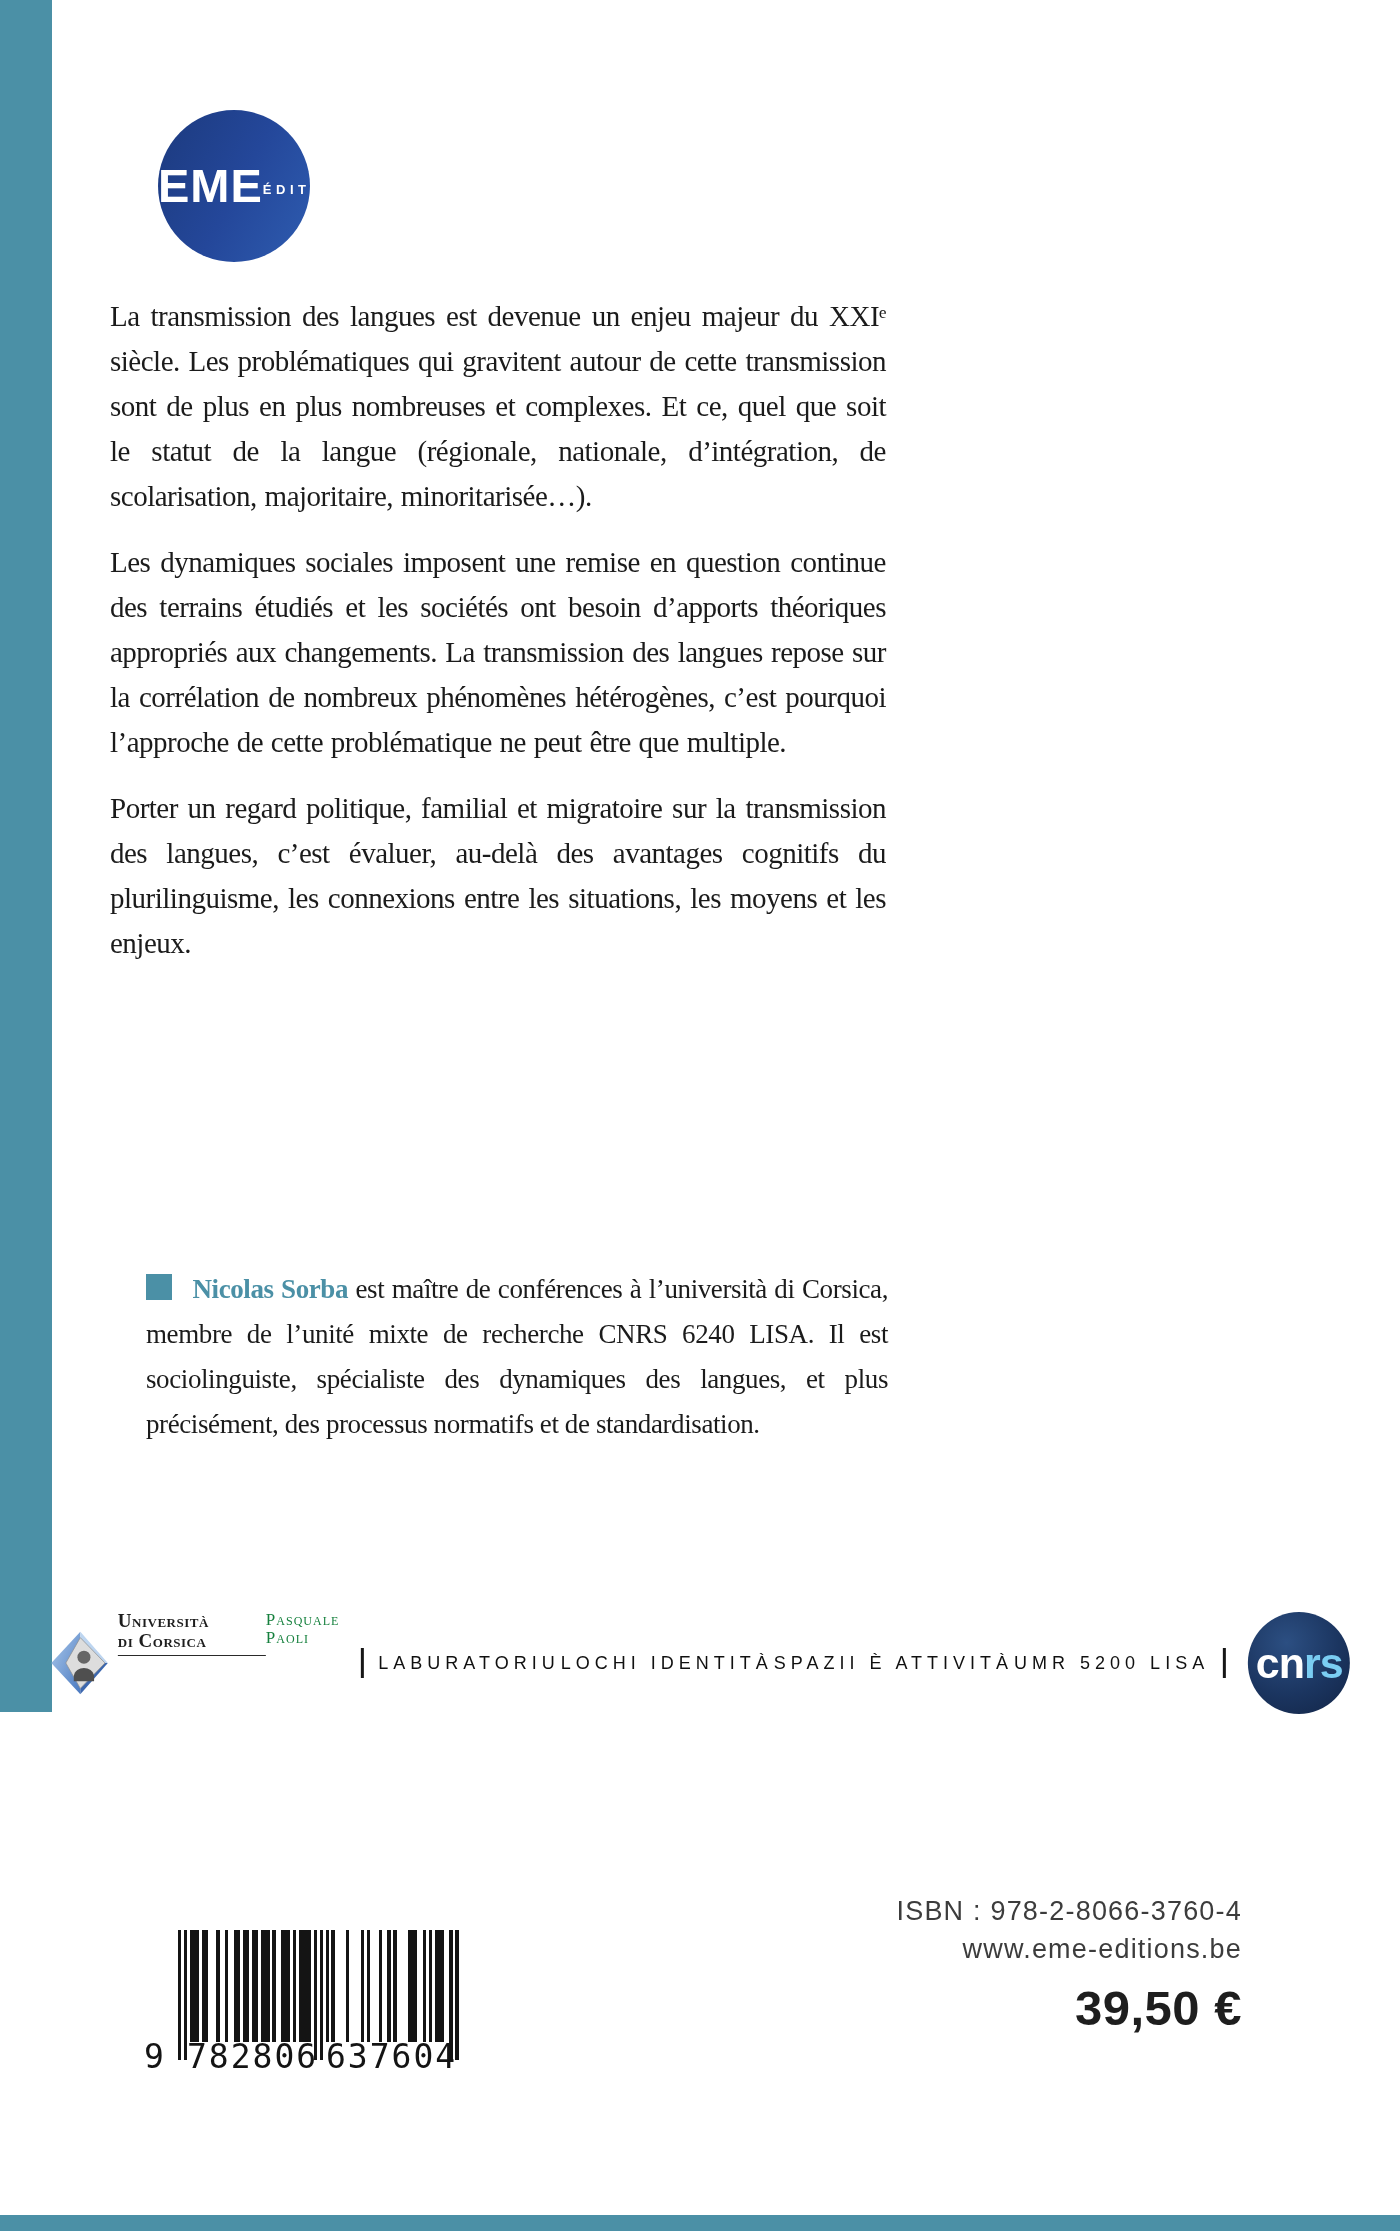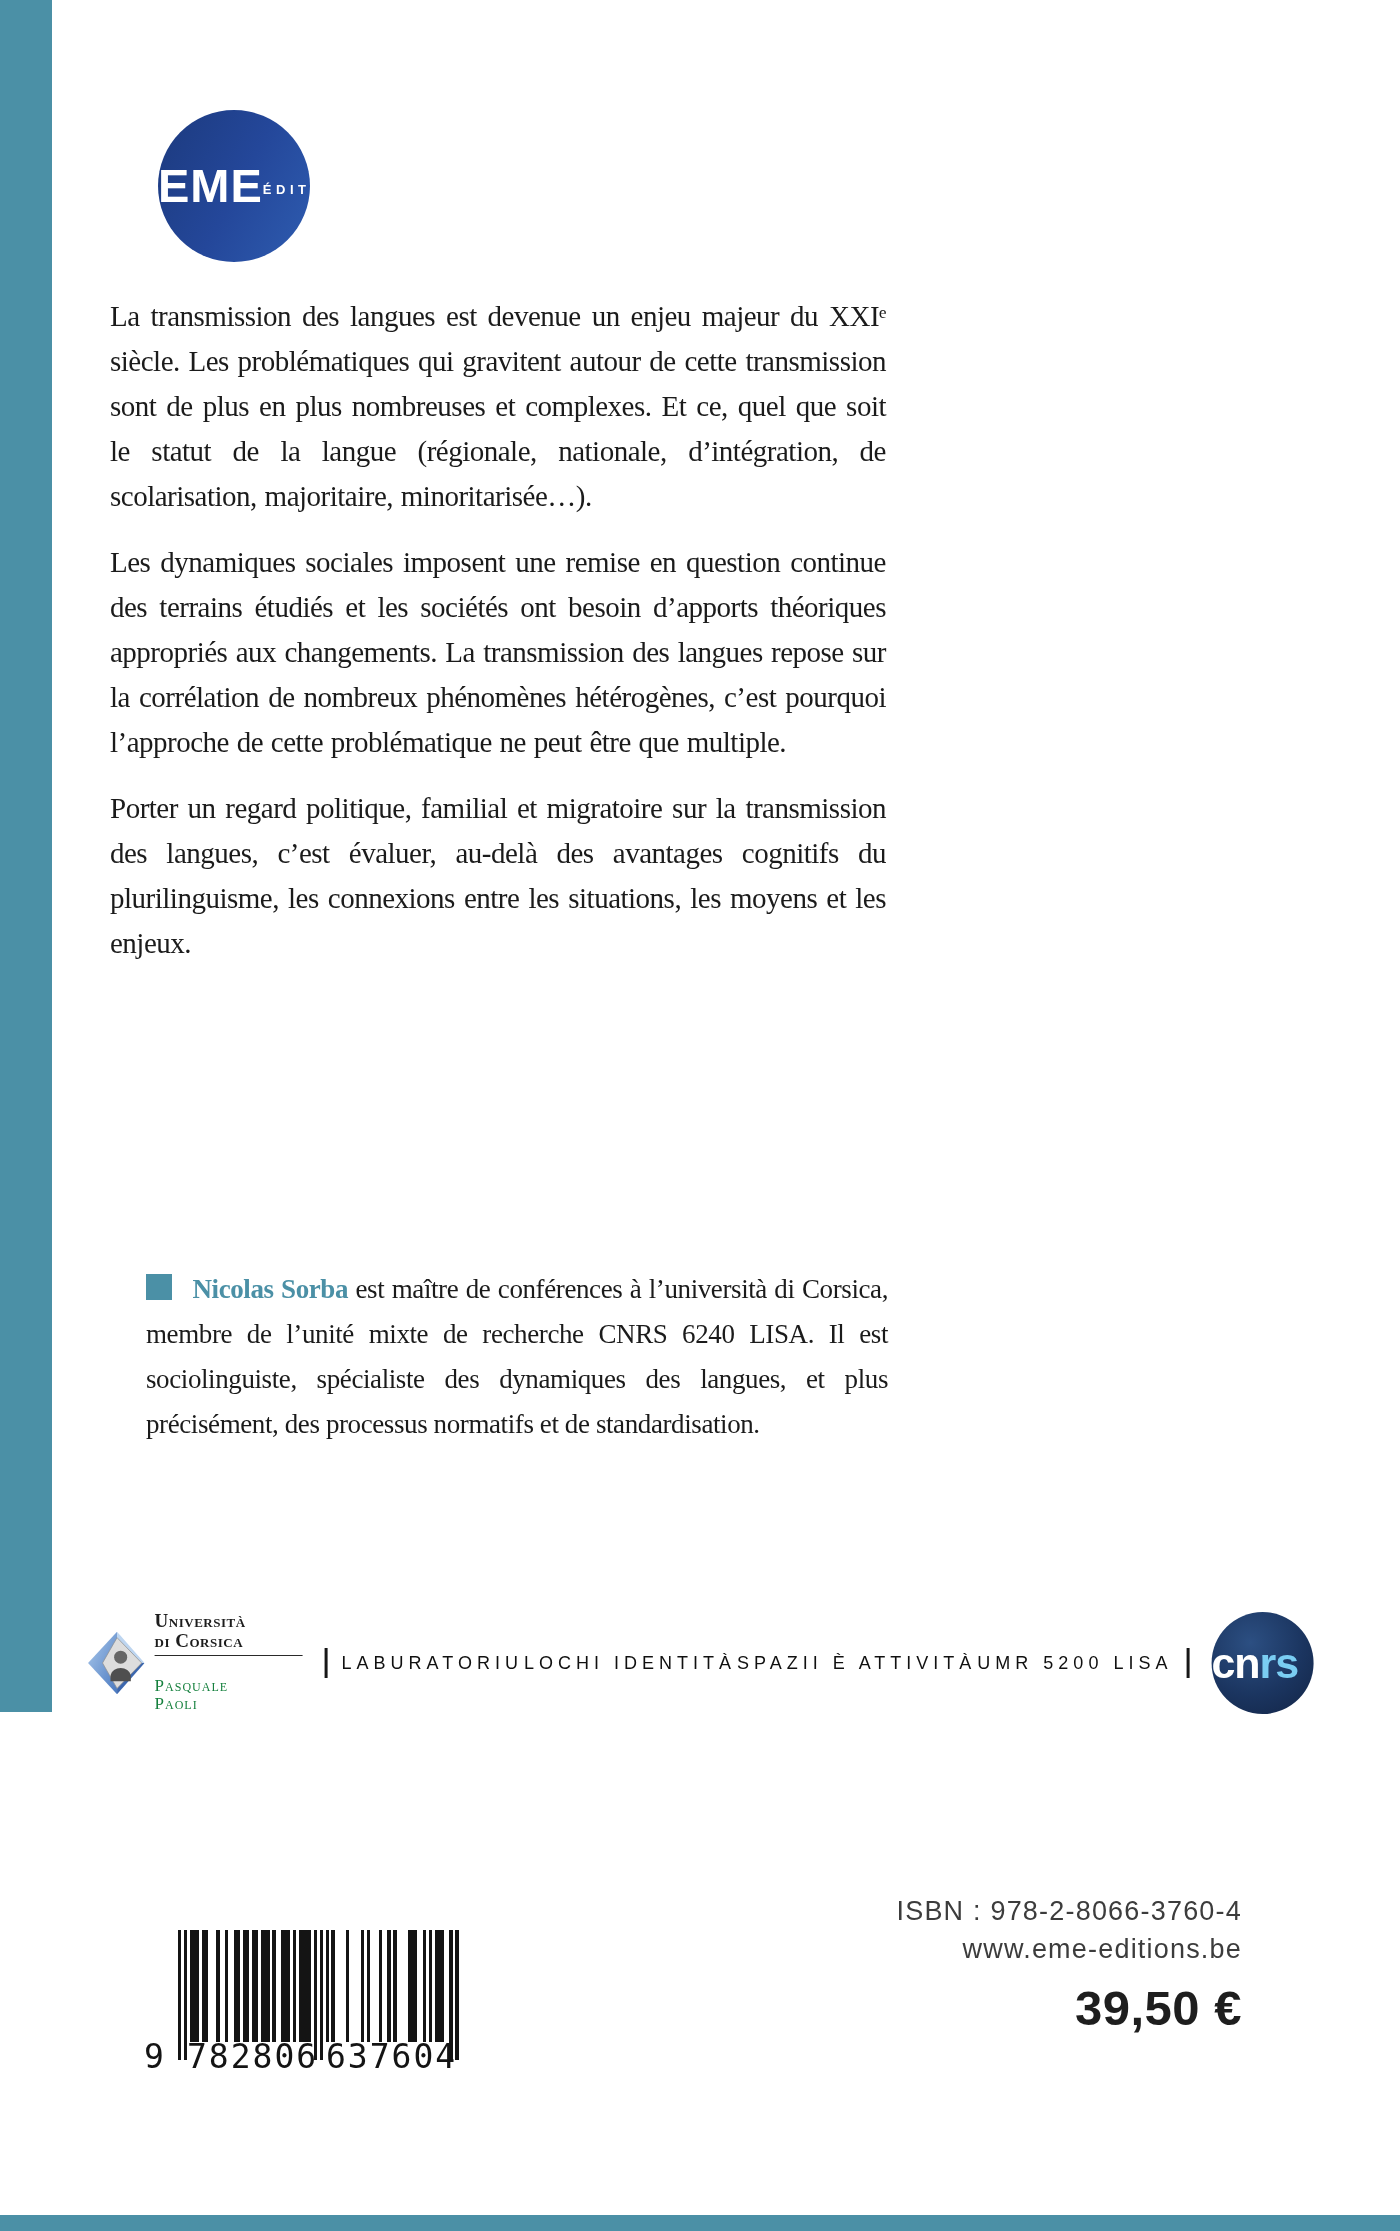--- a/index.html
+++ b/index.html
@@ -35,34 +35,34 @@
   .blurb p{margin:0 0 21px 0;font-size:29px;line-height:45px;letter-spacing:-0.5px;word-spacing:1px;text-align:justify;}
 
   
   .bio{position:absolute;left:146px;top:1240px;width:742px;font-size:27px;line-height:45px;letter-spacing:-0.4px;text-align:justify;}
   .bio-square{display:inline-block;width:26px;height:26px;background:var(--teal);margin-right:13px;transform:translateY(2px);}
   .bio-name{font-weight:bold;color:var(--teal);}
 
   
   .logos{position:absolute;top:1608px;left:50%;transform:translateX(-50%);display:flex;align-items:center;gap:22px;}
   .uni{display:flex;align-items:stretch;gap:10px;height:110px;}
-  .uni-text{display:flex;flex-direction:column;justify-content:space-between;padding:3px 0 5px 0;}
+  .uni-text{display:flex;flex-direction:row;justify-content:space-between;padding:3px 0 5px 0;}
   .uni-name{font-variant:small-caps;font-weight:bold;font-size:19px;line-height:20px;letter-spacing:0.5px;color:#1d1d1d;}
   .uni-rule{width:148px;border-top:1.5px solid #2a2a2a;margin-top:4px;}
   .uni-person{font-variant:small-caps;font-size:17px;line-height:18px;letter-spacing:1px;color:#15803d;text-align:left;}
   .lisa{
     display:flex;flex-direction:row;justify-content:center;gap:1px;
     padding:5px 14px;border-left:3px solid #161616;border-right:3px solid #161616;
     font-family:"Liberation Sans",sans-serif;font-size:18px;line-height:20.5px;
     letter-spacing:5px;white-space:nowrap;color:#101010;
   }
   .cnrs{
     width:102px;height:102px;border-radius:50%;
     background:radial-gradient(circle at 38% 30%,#2c4f82 0%,#1b3560 55%,var(--cnrs-navy) 100%);
-    display:flex;align-items:center;
+    display:flex;align-items:center;justify-content:center;
     font-family:"Liberation Sans",sans-serif;font-weight:bold;font-size:43px;letter-spacing:-1px;
   }
   .cnrs-cn{color:#ffffff;} .cnrs-rs{color:#7acdf2;}
 
   
   .barcode{position:absolute;left:178px;top:1930px;width:281px;height:145px;}
   .barcode-bars{position:absolute;left:0;top:0;}
   .barcode-digit{position:absolute;font-family:"DejaVu Sans Mono",monospace;font-size:33px;color:#141414;top:107px;}
   .bd-lead{left:-34px;}
   .bd-left{left:9px;width:124px;text-align:center;letter-spacing:2px;}

